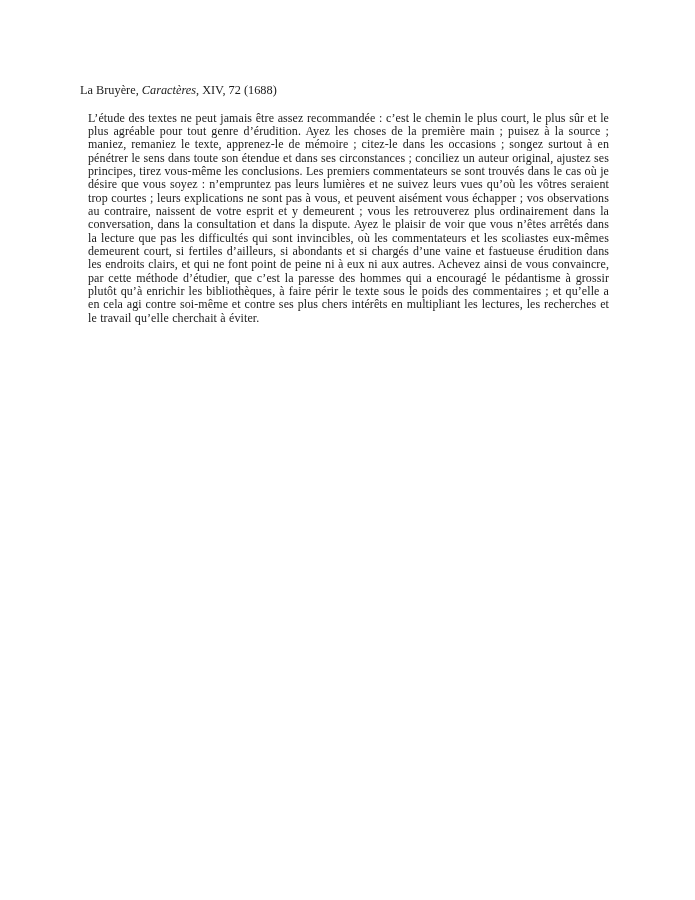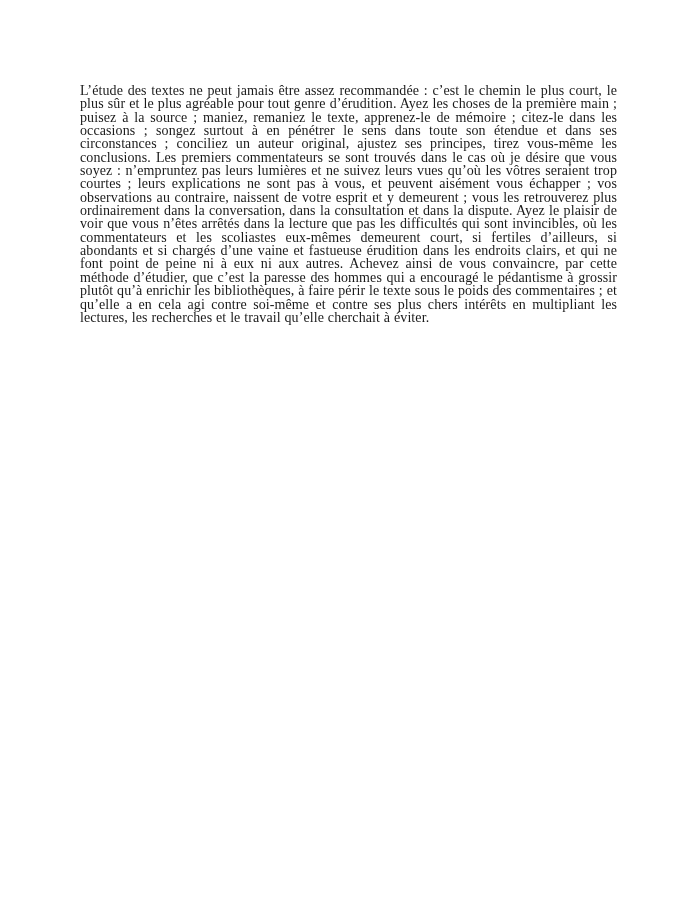--- a/index.html
+++ b/index.html
@@ -27,29 +27,30 @@
       margin: 0 0 14px 0;
       font-size: 12.3px;
       line-height: 13.5px;
       font-weight: normal;
       white-space: pre-wrap;
     }
     .work-title {
       font-style: italic;
     }
     .body-paragraph {
-      margin: 0;
-      font-size: 14px;
+      margin: 8px;
+      font-size: 12px;
       line-height: 13.35px;
       text-align: justify;
       text-justify: inter-word;
       letter-spacing: 0.1px;
       word-spacing: 0.2px;
     }
   </style>
 </head>
 <body>
 
 <div class="page">
   <div class="content">
+    <p class="citation-heading"><span>La Bruyère, </span><span class="work-title">Caractères</span><span>, XIV, 72 (1688)</span></p>
     <p class="body-paragraph">L’étude des textes ne peut jamais être assez recommandée : c’est le chemin le plus court, le plus sûr et le plus agréable pour tout genre d’érudition. Ayez les choses de la première main ; puisez à la source ; maniez, remaniez le texte, apprenez-le de mémoire ; citez-le dans les occasions ; songez surtout à en pénétrer le sens dans toute son étendue et dans ses circonstances ; conciliez un auteur original, ajustez ses principes, tirez vous-même les conclusions. Les premiers commentateurs se sont trouvés dans le cas où je désire que vous soyez : n’empruntez pas leurs lumières et ne suivez leurs vues qu’où les vôtres seraient trop courtes ; leurs explications ne sont pas à vous, et peuvent aisément vous échapper ; vos observations au contraire, naissent de votre esprit et y demeurent ; vous les retrouverez plus ordinairement dans la conversation, dans la consultation et dans la dispute. Ayez le plaisir de voir que vous n’êtes arrêtés dans la lecture que pas les difficultés qui sont invincibles, où les commentateurs et les scoliastes eux-mêmes demeurent court, si fertiles d’ailleurs, si abondants et si chargés d’une vaine et fastueuse érudition dans les endroits clairs, et qui ne font point de peine ni à eux ni aux autres. Achevez ainsi de vous convaincre, par cette méthode d’étudier, que c’est la paresse des hommes qui a encouragé le pédantisme à grossir plutôt qu’à enrichir les bibliothèques, à faire périr le texte sous le poids des commentaires ; et qu’elle a en cela agi contre soi-même et contre ses plus chers intérêts en multipliant les lectures, les recherches et le travail qu’elle cherchait à éviter.</p>
   </div>
 </div>
 
 </body></html>

